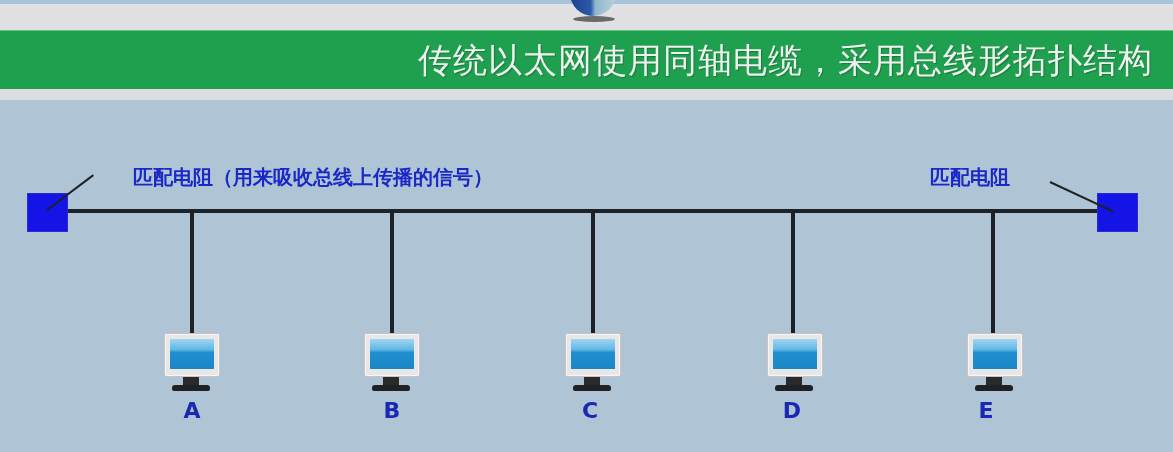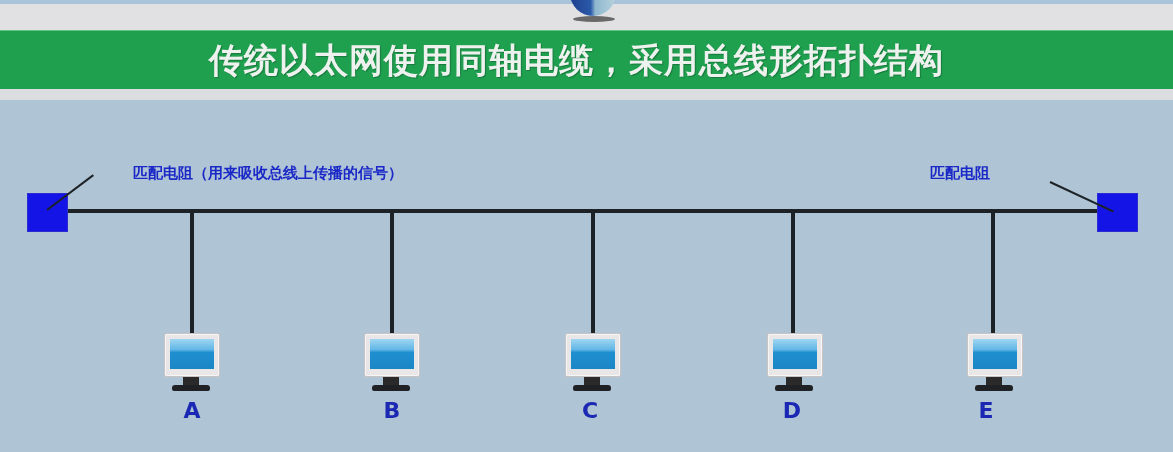--- a/index.html
+++ b/index.html
@@ -2,28 +2,28 @@
 <html><head>
 <meta charset="utf-8">
 <style>
   html,body{margin:0;padding:0;}
   body{width:1173px;height:452px;overflow:hidden;background:#afc4d4;font-family:"DejaVu Sans","Liberation Sans",sans-serif;position:relative;}
   .topstrip{position:absolute;left:0;top:0;width:1173px;height:4px;background:#a9c3da;}
   .topgray{position:absolute;left:0;top:4px;width:1173px;height:26px;background:#e1e1e3;}
   .globe{position:absolute;left:570px;top:-8px;width:46px;height:24px;border-radius:0 0 23px 23px;background:linear-gradient(90deg,#1e3f8e 0%,#2a5aa8 45%,#8fb7cf 55%,#b7d2dc 100%);}
   .globe-shadow{position:absolute;left:573px;top:16px;width:42px;height:6px;border-radius:50%;background:#4b4b4b;opacity:.8;}
   .band{position:absolute;left:0;top:30px;width:1173px;height:58px;background:#1fa04f;border-top:1px solid #5fc683;border-bottom:1px solid #5fc683;}
-  .band-title{position:absolute;left:0;width:1173px;top:0;height:47px;line-height:58px;text-align:center;color:#eef2ee;font-weight:bold;font-size:34px;letter-spacing:1px;padding-right:20px;box-sizing:border-box;text-shadow:1px 1px 1px rgba(0,0,0,.25);}
+  .band-title{position:absolute;left:0;width:1173px;top:0;height:47px;line-height:58px;text-align:right;color:#eef2ee;font-weight:normal;font-size:34px;letter-spacing:1px;padding-right:20px;box-sizing:border-box;text-shadow:1px 1px 1px rgba(0,0,0,.25);}
   .graybot{position:absolute;left:0;top:89px;width:1173px;height:11px;background:#dcdde0;}
   .content{position:absolute;left:0;top:100px;width:1173px;height:352px;background:#afc4d4;}
   .bus{position:absolute;left:50px;top:209px;width:1070px;height:4px;background:#1d2226;}
   .term{position:absolute;width:39px;height:37px;background:#1414e6;border:1px solid #2b2bd0;}
   .term-left{left:27px;top:193px;}
   .term-right{left:1097px;top:193px;}
-  .label{position:absolute;color:#1a28c8;font-weight:bold;font-size:15px;white-space:nowrap;}
+  .label{position:absolute;color:#1a28c8;font-weight:bold;font-size:20px;white-space:nowrap;}
   .label-left{left:133px;top:164px;}
   .label-right{left:930px;top:164px;text-align:center;}
   .leader{position:absolute;height:2px;background:#1d2226;transform-origin:0 50%;}
   .drop{position:absolute;width:4px;top:211px;height:124px;background:#1d2226;}
   .monitor{position:absolute;width:60px;height:64px;}
   .mon-frame{position:absolute;left:2px;top:0;width:54px;height:42px;background:#e8e6e6;border:1px solid #c9c3c3;border-radius:2px;box-shadow:inset 0 0 0 1px #f6f6f6;}
   .mon-screen{position:absolute;left:5px;top:5px;width:44px;height:30px;background:linear-gradient(180deg,#9fd6f2 0%,#62b7e6 35%,#1f8fd0 45%,#1b86c6 100%);}
   .mon-neck{position:absolute;left:21px;top:44px;width:16px;height:9px;background:#2a2a2a;}
   .mon-base{position:absolute;left:10px;top:52px;width:38px;height:6px;background:#1f2124;border-radius:3px 3px 2px 2px;}
   .node-label{position:absolute;width:40px;text-align:center;color:#1a28b4;font-weight:bold;font-size:22px;top:398px;}

